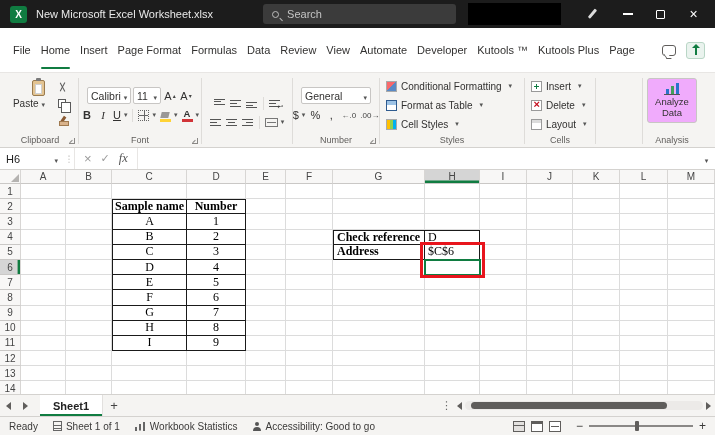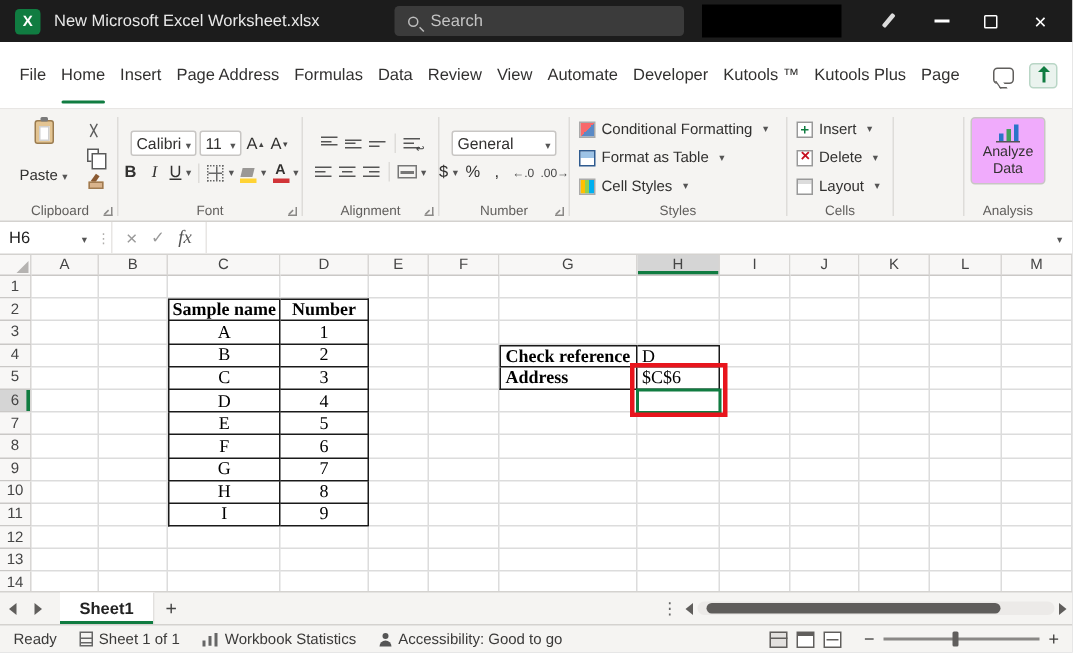--- a/index.html
+++ b/index.html
@@ -45,21 +45,21 @@
   .rrow{display:flex;align-items:center;gap:2px}
   .rg-label{height:15px;font-size:9px;color:#605e5c;display:flex;align-items:center;justify-content:center;position:relative}
   .launcher{position:absolute;right:1px;bottom:3px;width:6px;height:6px;border-right:1px solid #8a8886;border-bottom:1px solid #8a8886}
   .launcher::before{content:"";position:absolute;right:1px;bottom:1px;width:4px;height:1px;background:#8a8886;transform:rotate(-45deg)}
   .rsep{width:1px;background:#dedcd9;margin:3px 2px;flex:0 0 1px}
   .vs{width:1px;height:13px;background:#dedcd9;margin:0 2px}
   .tbtn{min-width:14px;height:16px;display:flex;align-items:center;justify-content:center;font-size:11px;color:#323130;border-radius:2px;padding:0 1px}
   .tbtn.tiny{font-size:8px;min-width:17px;color:#444}
   .combo{height:17px;border:1px solid #c8c6c4;background:#fff;border-radius:2px;font-size:10.5px;display:flex;align-items:center;justify-content:space-between;padding:0 3px;color:#323130}
   .mbtn{display:flex;align-items:center;gap:4px;font-size:10px;color:#323130;height:16px;white-space:nowrap}
-  .paste-btn{display:flex;flex-direction:column;align-items:center;gap:16px;padding:2px 5px;border-radius:3px}
+  .paste-btn{display:flex;flex-direction:column;align-items:flex-end;gap:2px;padding:2px 5px;border-radius:3px}
   .pb-label{font-size:10px;color:#323130}
   .clip-col{display:flex;flex-direction:column;gap:3px;padding-top:2px}
   .sbtn{width:18px;height:14px;display:flex;align-items:center;justify-content:center}
   .icon-clipboard{width:13px;height:16px;background:#e3c492;border:1px solid #9a7b4f;border-radius:2px;position:relative}
   .icon-clipboard::before{content:"";position:absolute;left:2px;top:3px;right:2px;bottom:1px;background:#fff;border:1px solid #d0d0d0}
   .icon-clipboard::after{content:"";position:absolute;left:3px;top:-2.6px;width:5px;height:3px;background:#7a7a7a;border-radius:1px}
   .icon-cut{position:relative;width:10px;height:11px;display:inline-block}
   .icon-cut::before,.icon-cut::after{content:"";position:absolute;left:4.4px;top:0;width:1.4px;height:10px;background:#5a5a5a}
   .icon-cut::before{transform:rotate(28deg)}.icon-cut::after{transform:rotate(-28deg)}
   .icon-copy{width:8px;height:9px;border:1px solid #5a5a5a;background:#fff;position:relative;display:inline-block;margin:0 3px 2px 0}
@@ -187,21 +187,21 @@
           <span class="close-glyph">×</span>
         </div>
     </div>
   </div>
 
   <div class="menubar">
     <div class="menu-tabs">
         <div class="menu-tab">File</div>
         <div class="menu-tab active">Home</div>
         <div class="menu-tab">Insert</div>
-        <div class="menu-tab">Page Address</div>
+        <div class="menu-tab">Page Format</div>
         <div class="menu-tab">Formulas</div>
         <div class="menu-tab">Data</div>
         <div class="menu-tab">Review</div>
         <div class="menu-tab">View</div>
         <div class="menu-tab">Automate</div>
         <div class="menu-tab">Developer</div>
         <div class="menu-tab">Kutools ™</div>
         <div class="menu-tab">Kutools Plus</div>
         <div class="menu-tab">Page</div>
       </div>
@@ -313,24 +313,20 @@
             </div>
           <div class="tbtn">
               <span class="il right"></span>
             </div>
           <div class="vs"></div>
           <div class="tbtn dd">
               <span class="icon-merge"></span>
             </div>
         </div>
       </div>
-      <div class="rg-label">
-          <span>Alignment</span>
-          <span class="launcher"></span>
-        </div>
     </div>
     <div class="rsep"></div>
 
     <div class="rgroup" style="width:82px">
       <div class="rg-body col">
         <div class="rrow">
           <div class="combo" style="width:70px">
               <span>General</span>
               <span class="cdd"></span>
             </div>

